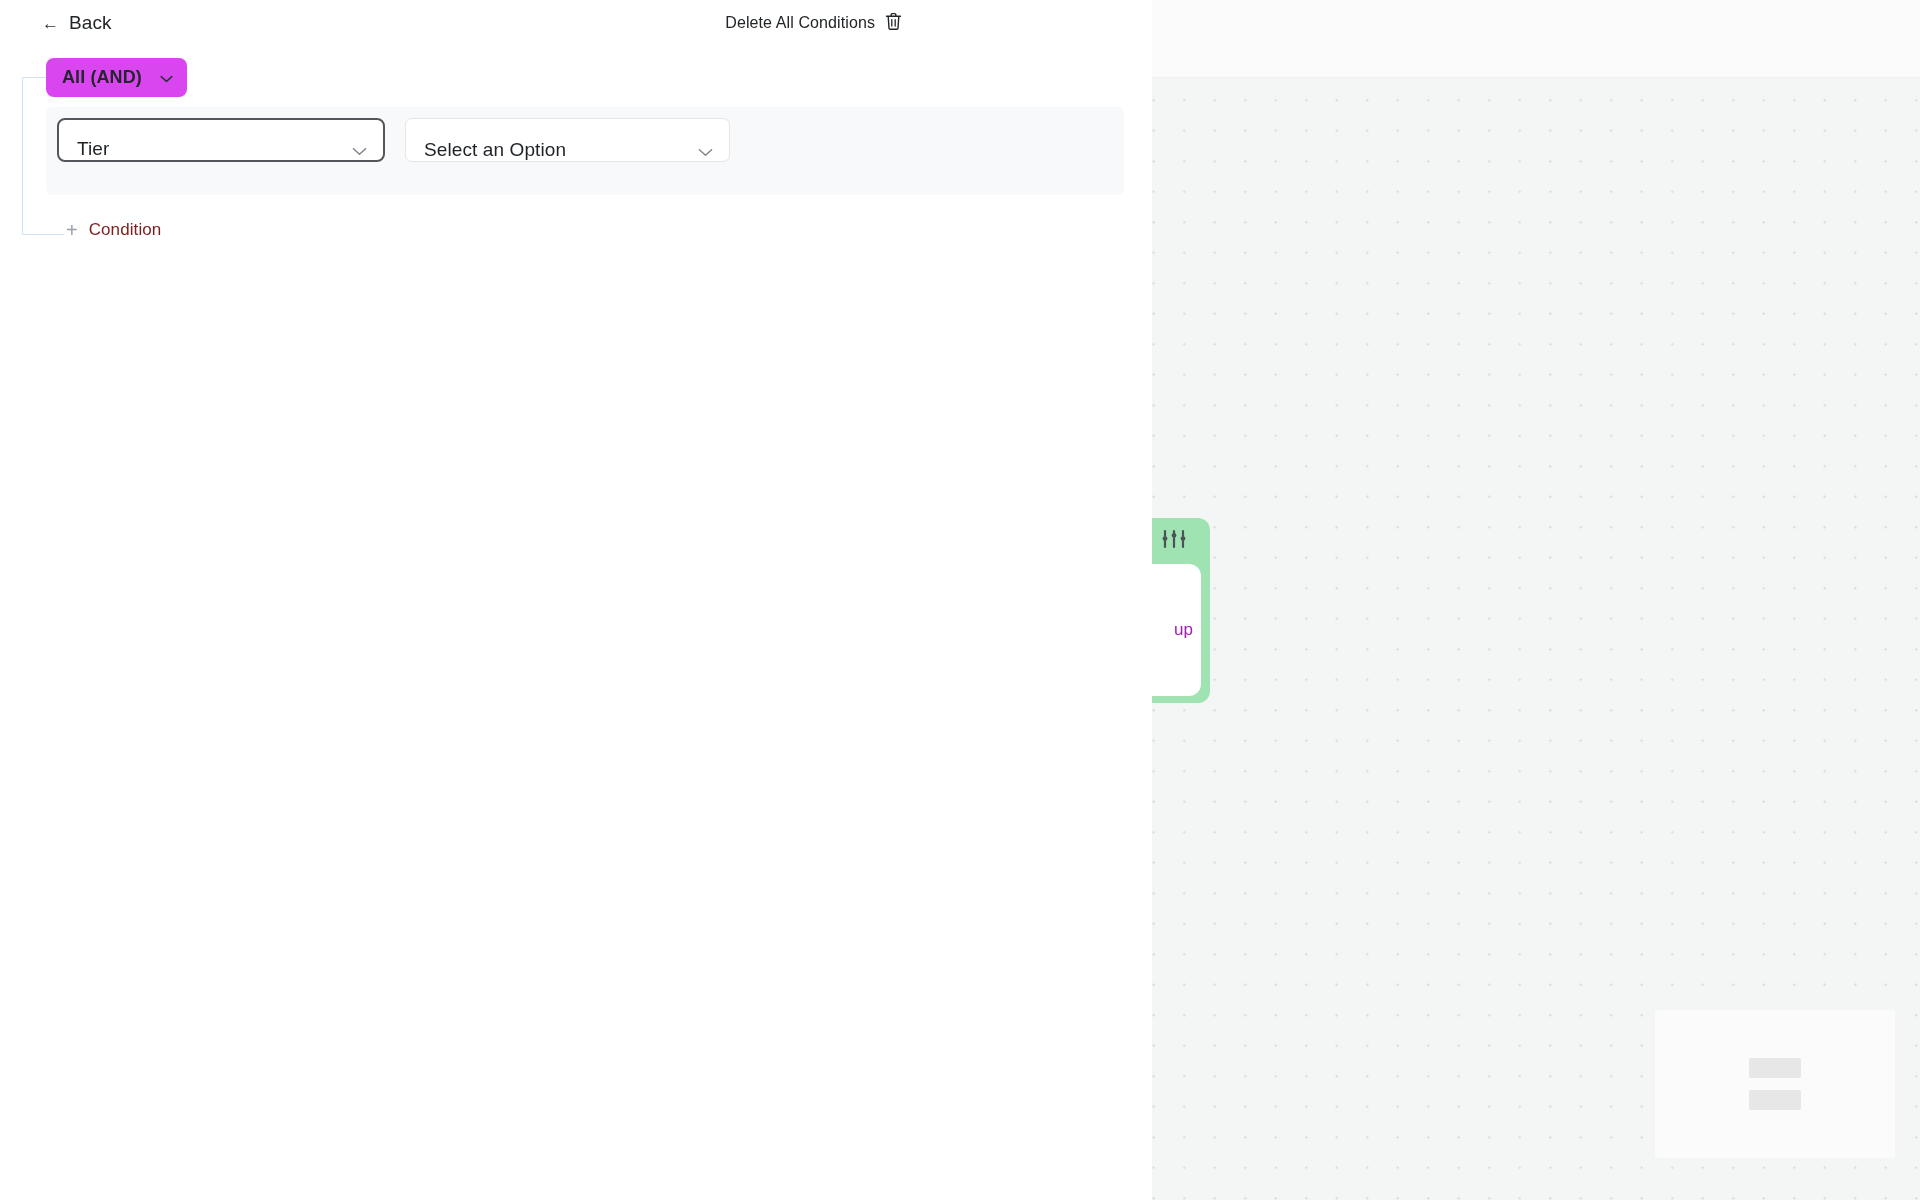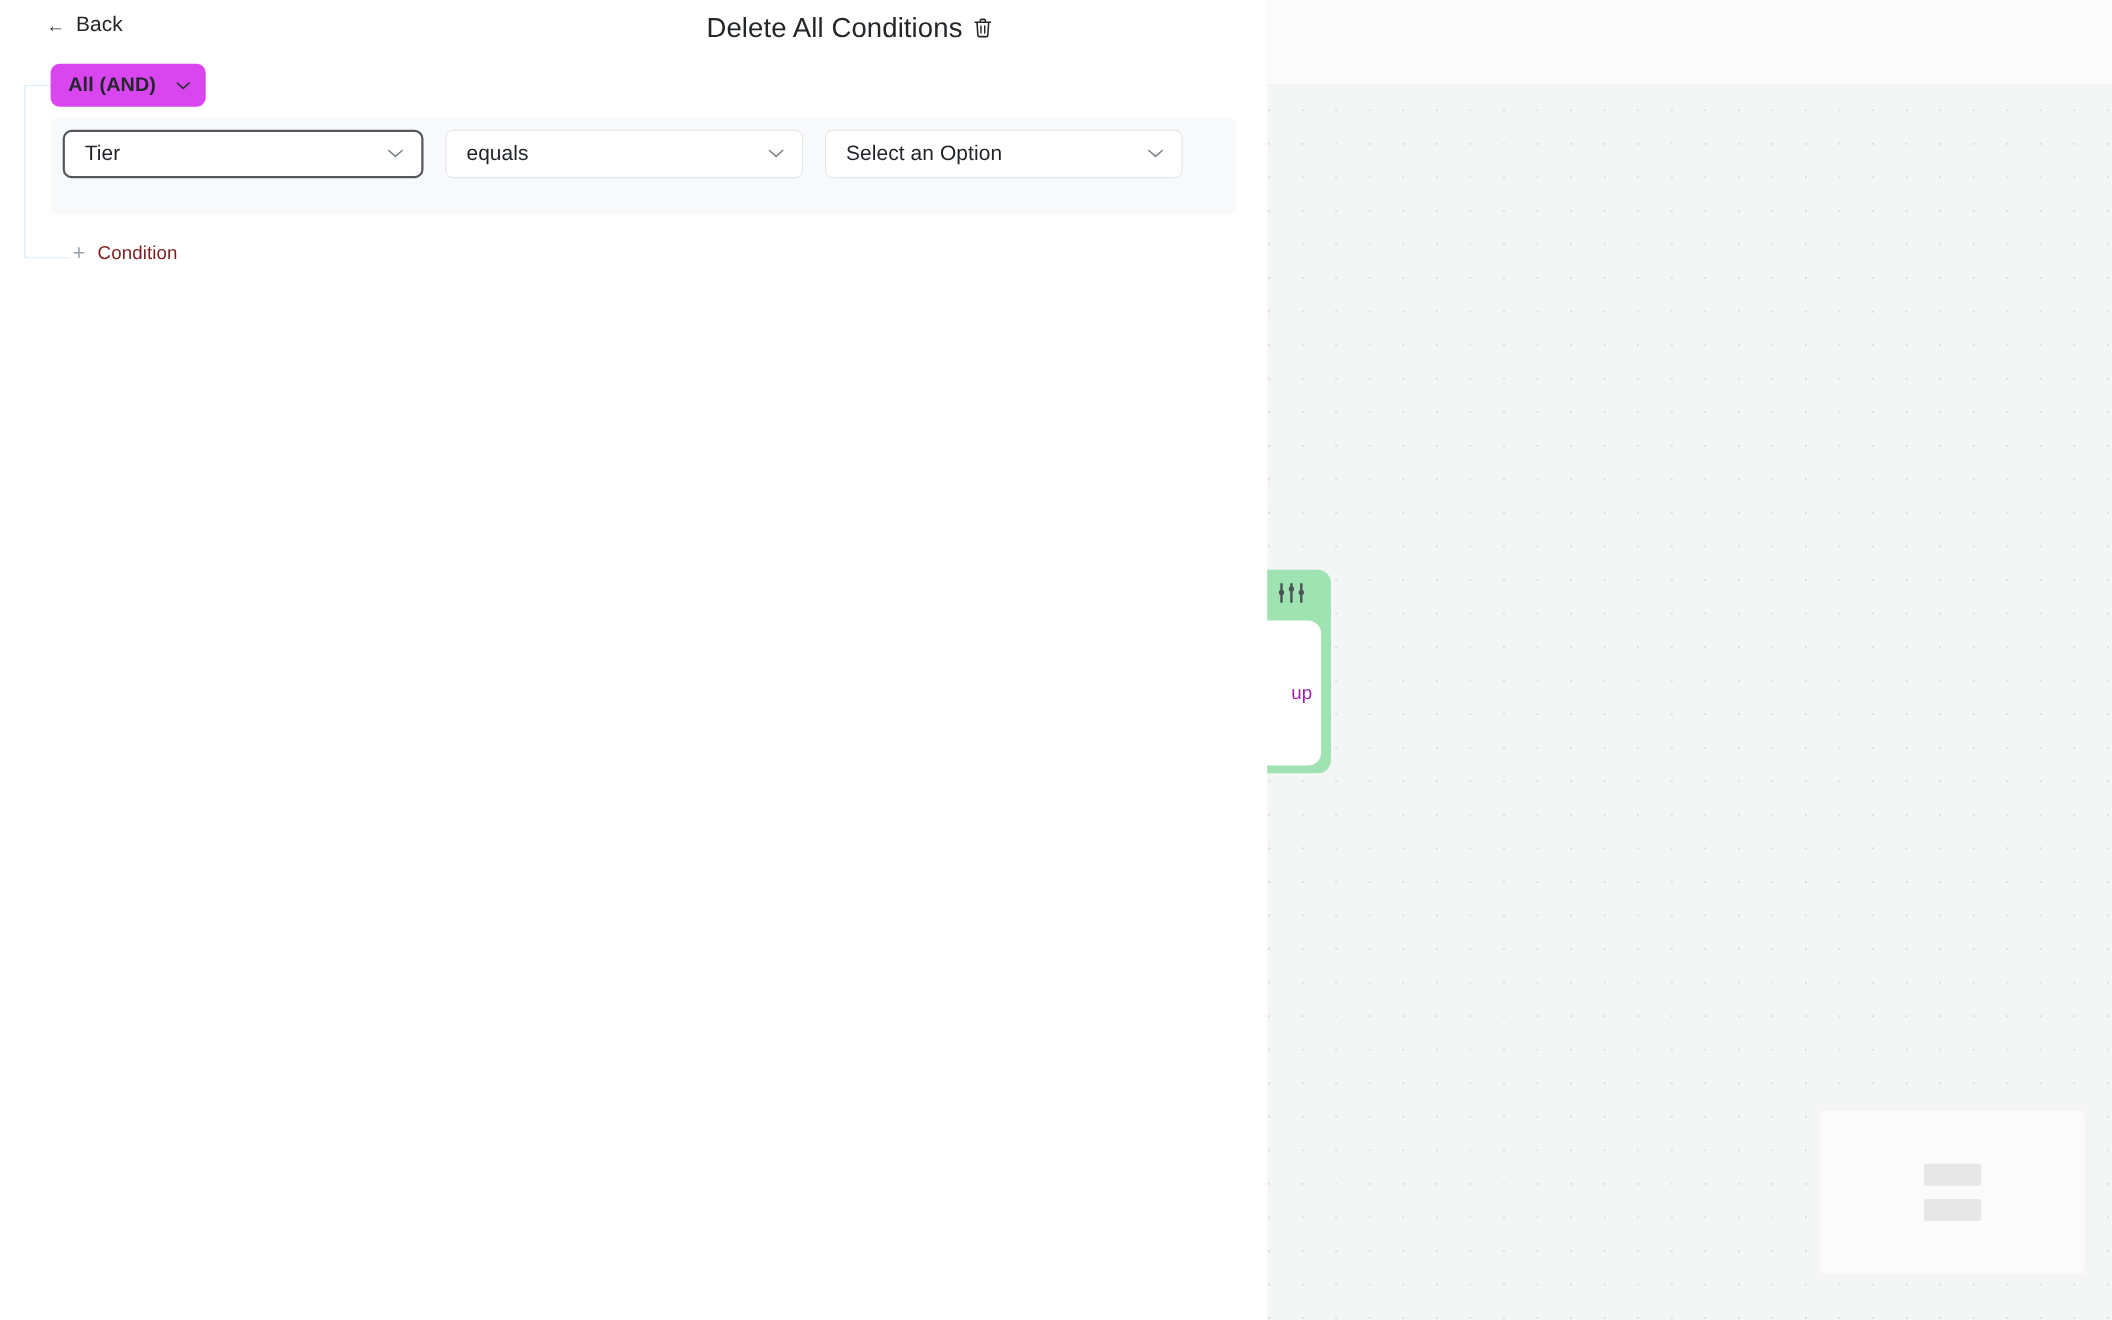--- a/index.html
+++ b/index.html
@@ -134,21 +134,21 @@
     right: 250px; top: 12px;
     display: flex;
     align-items: center;
     gap: 10px;
     cursor: pointer;
     background: none;
     border: none;
     font-family: inherit;
   }
   #delete-all-conditions .delete-label {
-    font-size: 25px;
+    font-size: 16px;
     color: #222629;
     letter-spacing: 0.1px;
   }
 
   
   #group-bracket {
     position: absolute;
     left: 22px;
     top: 77px;
     width: 42px;
@@ -217,21 +217,21 @@
     display: flex;
     align-items: center;
     gap: 11px;
   }
   .select-field {
     height: 44px;
     background: #ffffff;
     border: 1.3px solid #e3e6ea;
     border-radius: 7px;
     display: flex;
-    align-items: center;
+    align-items: flex-end;
     justify-content: space-between;
     padding: 0 16px 0 18px;
     cursor: pointer;
     font-family: inherit;
   }
   .select-field.is-focused {
     border: 2px solid #53575c;
     border-radius: 8px;
   }
   .select-field .field-value {
@@ -345,28 +345,20 @@
 
       <div id="attribute-select" class="select-field is-focused">
         <span class="field-value">Tier</span>
         <span>
           <svg width="15" height="9" viewBox="0 0 15 9" fill="none">
             <path d="M1.4 1.8L7.5 7.2l6.1-5.4" stroke="#7b8289" stroke-width="1.4" stroke-linecap="round" stroke-linejoin="round"></path>
           </svg>
         </span>
       </div>
 
-      <div id="operator-select" class="select-field">
-        <span class="field-value">equals</span>
-        <span>
-          <svg width="15" height="9" viewBox="0 0 15 9" fill="none">
-            <path d="M1.4 1.8L7.5 7.2l6.1-5.4" stroke="#7b8289" stroke-width="1.4" stroke-linecap="round" stroke-linejoin="round"></path>
-          </svg>
-        </span>
-      </div>
 
       <div id="value-select" class="select-field">
         <span class="field-value is-placeholder">Select an Option</span>
         <span>
           <svg width="15" height="9" viewBox="0 0 15 9" fill="none">
             <path d="M1.4 1.8L7.5 7.2l6.1-5.4" stroke="#7b8289" stroke-width="1.4" stroke-linecap="round" stroke-linejoin="round"></path>
           </svg>
         </span>
       </div>
 

